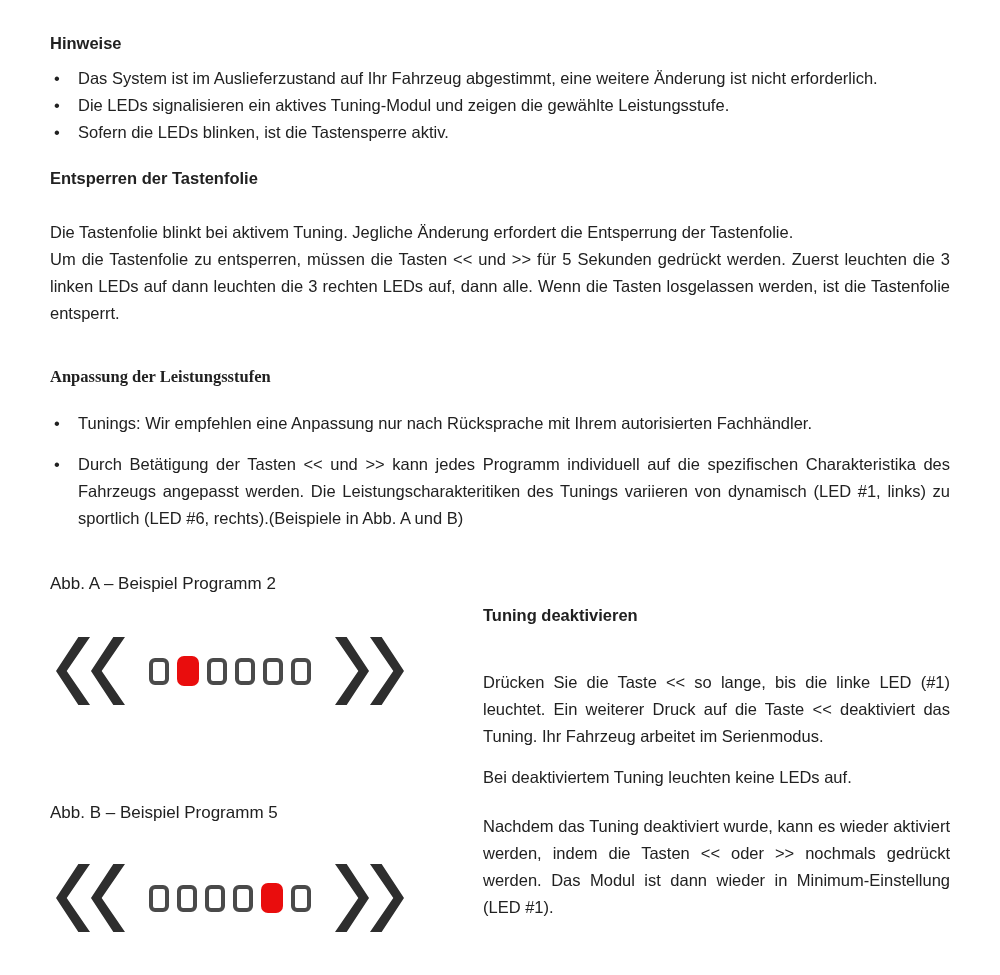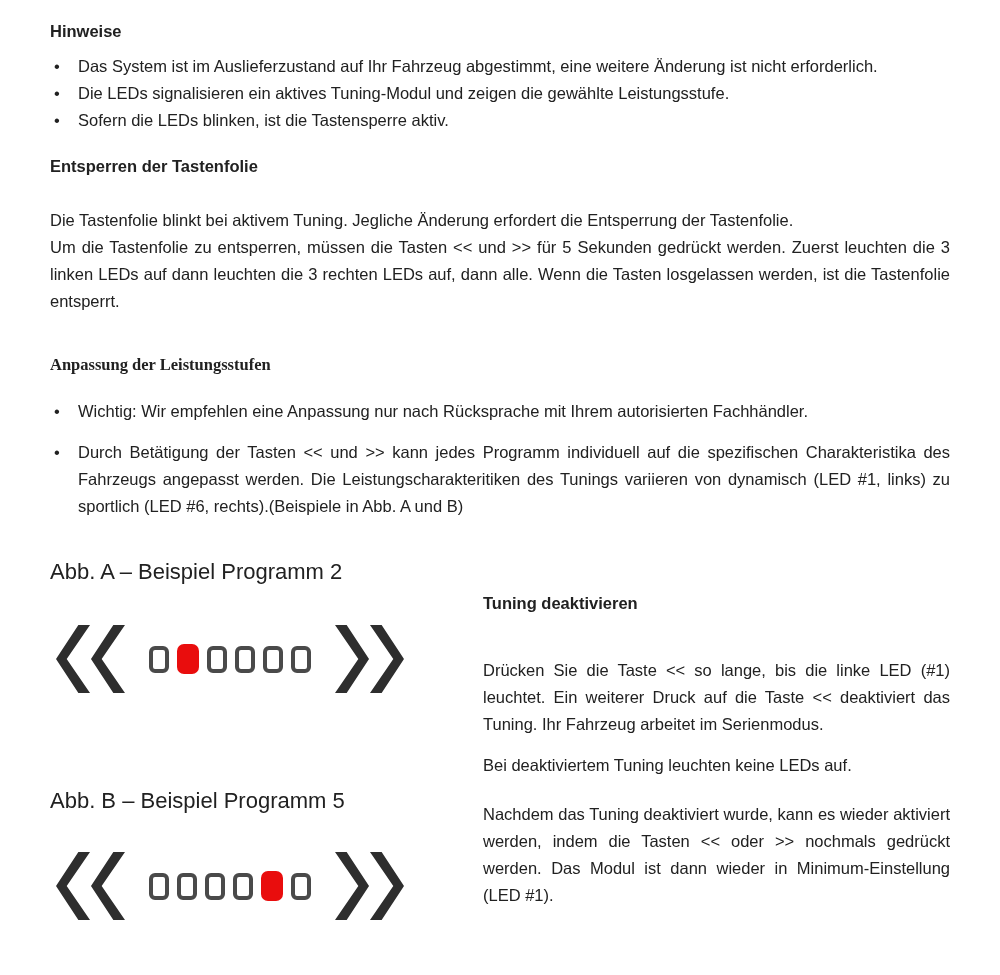--- a/index.html
+++ b/index.html
@@ -12,41 +12,41 @@
   }
   *{box-sizing:border-box;}
   html,body{margin:0;padding:0;}
   body{
     width:1000px;height:975px;overflow:hidden;
     background:var(--page_bg);
     color:var(--text);
     font-family:"Liberation Sans", sans-serif;
     font-size:16.5px;line-height:27px;
   }
-  .page{width:1000px;height:975px;padding:18px 50px 0 50px;}
+  .page{width:1000px;height:975px;padding:30px 50px 0 50px;}
   .sec-title{font-weight:700;}
   .b{font-weight:400;}
   .just{text-align:justify;}
   .bullets{margin-top:8px;}
   .bullet{display:flex;align-items:flex-start;padding-left:4px;}
   .bullet .dot{width:24px;flex:0 0 24px;}
   .bullet .txt{flex:1;}
   .bullets.spaced .bullet + .bullet{margin-top:14px;}
 
   .mt-entsperren-title{margin-top:19px;}
   .mt-entsperren-para{margin-top:27px;}
   .mt-anpassung-title{margin-top:36px;font-family:Liberation Serif, serif;}
   .mt-anpassung-bullets{margin-top:20px;}
 
   .bottom{display:flex;margin-top:38px;}
   .col-left{width:433px;flex:0 0 433px;}
   .col-right{flex:1;padding-top:32px;}
 
   .figure{display:flex;align-items:center;gap:24px;margin-left:6px;margin-top:40px;}
-  .fig-caption{font-size:22px;}
+  .fig-caption{font-size:17px;}
   .fig-caption.second{margin-top:94px;}
   .figure.second{margin-top:38px;}
   .chev{width:69px;height:68px;flex:0 0 auto;}
   .chev polygon{fill:var(--chevron);}
   .led-strip{display:flex;align-items:center;gap:8px;}
   .led{width:20px;height:27px;border:4.5px solid var(--led_outline);border-radius:6px;background:var(--led_bg);}
   .led.on{width:22px;height:30px;border:0;border-radius:7px;background:var(--led_active);}
 
   .rc-title{font-weight:700;}
   .rc-p1{margin-top:40px;}
@@ -84,21 +84,21 @@
       <div class="just"><span>Um die Tastenfolie zu entsperren, müssen die </span><span class="b">Tasten &lt;&lt; und &gt;&gt;</span><span> für 5 Sekunden gedrückt werden. Zuerst leuchten die 3 linken LEDs auf dann leuchten die 3 rechten LEDs auf, dann alle. Wenn die Tasten losgelassen werden, ist die Tastenfolie entsperrt.</span></div>
     </div>
   </div>
 
   <div>
     <div class="sec-title mt-anpassung-title">Anpassung der Leistungsstufen</div>
     <div class="bullets spaced mt-anpassung-bullets">
       <div class="bullet">
         <span class="dot">•</span>
         <span class="txt">
-          <span style="display:block"><span class="b">Wichtig:</span><span> Wir empfehlen eine Anpassung nur nach Rücksprache mit Ihrem autorisierten Fachhändler.</span></span>
+          <span style="display:block"><span class="b">Tunings:</span><span> Wir empfehlen eine Anpassung nur nach Rücksprache mit Ihrem autorisierten Fachhändler.</span></span>
         </span>
       </div>
       <div class="bullet">
         <span class="dot">•</span>
         <span class="txt just"><span>Durch Betätigung der </span><span class="b">Tasten &lt;&lt; und &gt;&gt;</span><span> kann jedes Programm individuell auf die spezifischen Charakteristika des Fahrzeugs angepasst werden. Die Leistungscharakteritiken des Tunings variieren von dynamisch (LED #1, links) zu sportlich (LED #6, rechts).(Beispiele in Abb. A und B)</span></span>
       </div>
     </div>
   </div>
 
   <div class="bottom">

